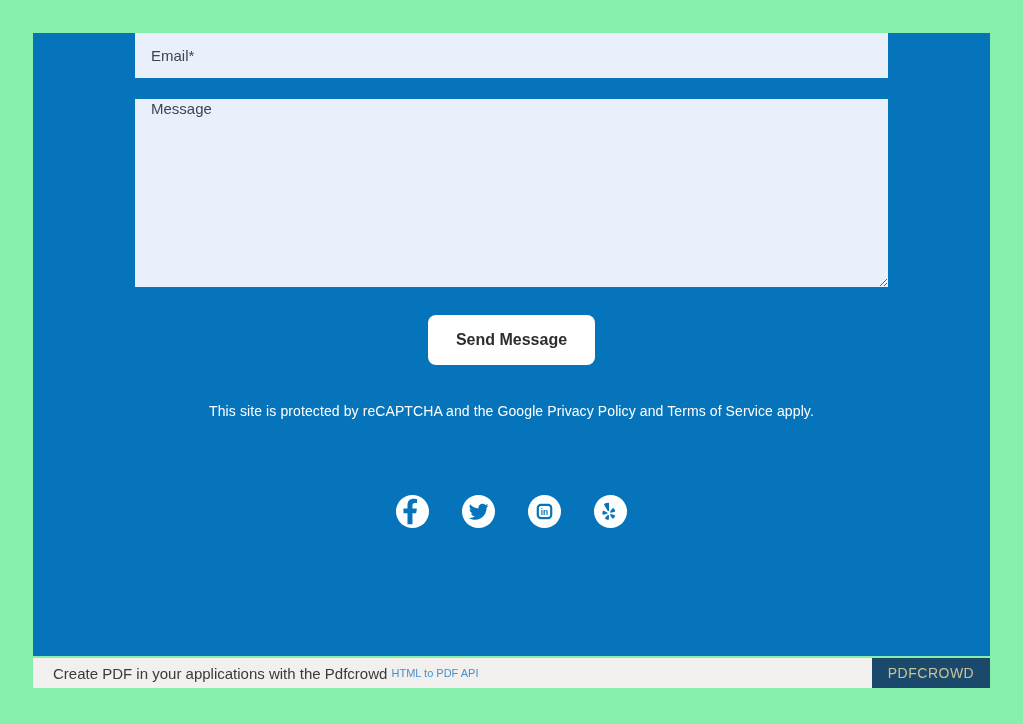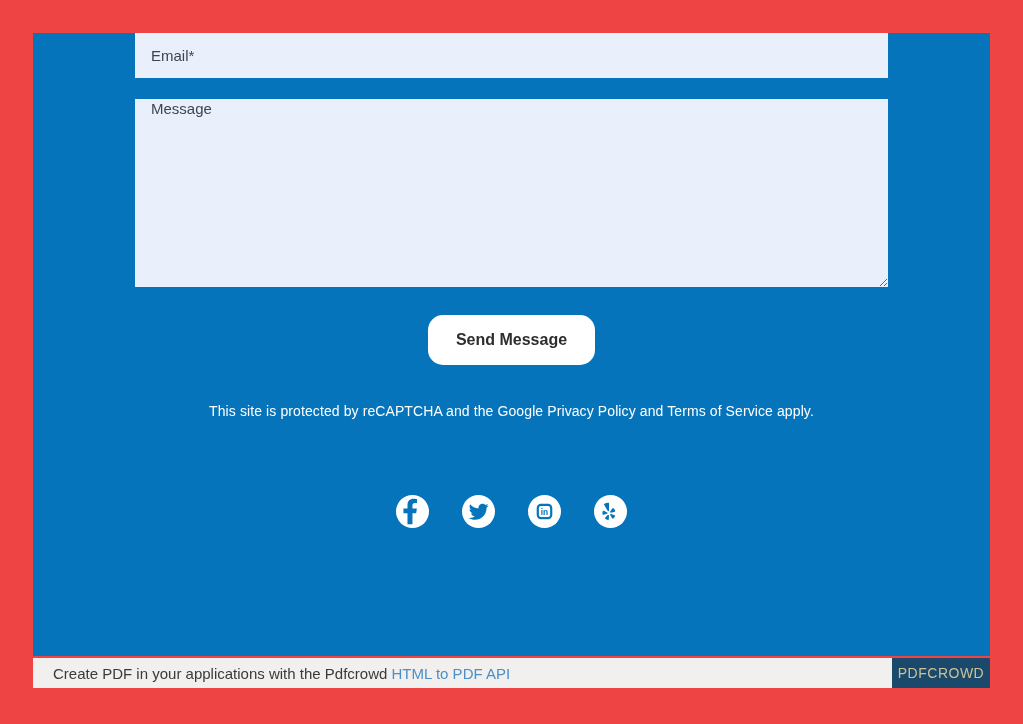--- a/index.html
+++ b/index.html
@@ -3,21 +3,21 @@
 <meta charset="utf-8">
 <style>
   * { margin: 0; padding: 0; box-sizing: border-box; }
   html, body {
     width: 1023px; height: 724px;
     background: #ffffff;
     font-family: "Liberation Sans", sans-serif;
     overflow: hidden;
     position: relative;
   }
-  .page { position: relative; width: 1023px; height: 724px; background: #ef4444; }
+  .page { position: relative; width: 1023px; height: 724px; background: #86efac; }
 
   
   .content-panel {
     position: absolute;
     left: 33px; top: 33px;
     width: 957px; height: 623px;
     background: #0674bb;
     overflow: hidden;
   }
   .form-col { width: 753px; margin: 0 auto; }
@@ -40,21 +40,21 @@
     margin-top: 21px;
     resize: both;
     line-height: 1.35;
   }
 
   .btn-row { text-align: center; margin-top: 28px; }
   .send-btn {
     width: 167px; height: 50px;
     background: #ffffff;
     border: none;
-    border-radius: 15px;
+    border-radius: 8px;
     font-family: "Liberation Sans", sans-serif;
     font-size: 16px;
     font-weight: bold;
     color: #2d2d2d;
     cursor: pointer;
   }
 
   .recaptcha-note {
     margin-top: 38px;
     text-align: center;
@@ -104,29 +104,29 @@
     display: flex;
     align-items: center;
   }
   .pdfcrowd-text {
     padding-left: 20px;
     font-size: 15px;
     color: #3a3a3a;
     white-space: pre;
   }
   .pdfcrowd-link {
-    font-size: 15px;
+    font-size: 11px;
     color: #4a8fc9;
     text-decoration: none;
     cursor: pointer;
   }
   .pdfcrowd-badge {
     margin-left: auto;
     height: 30px;
-    width: 98px;
+    width: 118px;
     background: #1b496b;
     color: #cbc397;
     font-size: 14px;
     letter-spacing: 0.5px;
     display: flex;
     align-items: center;
     justify-content: center;
     text-decoration: none;
     cursor: pointer;
   }

